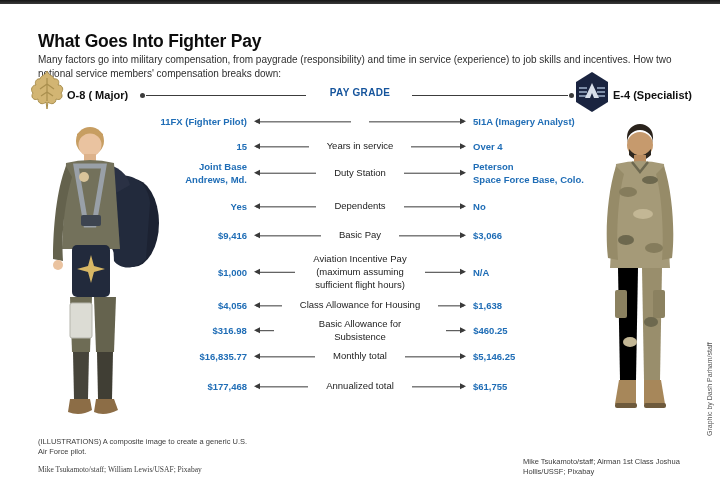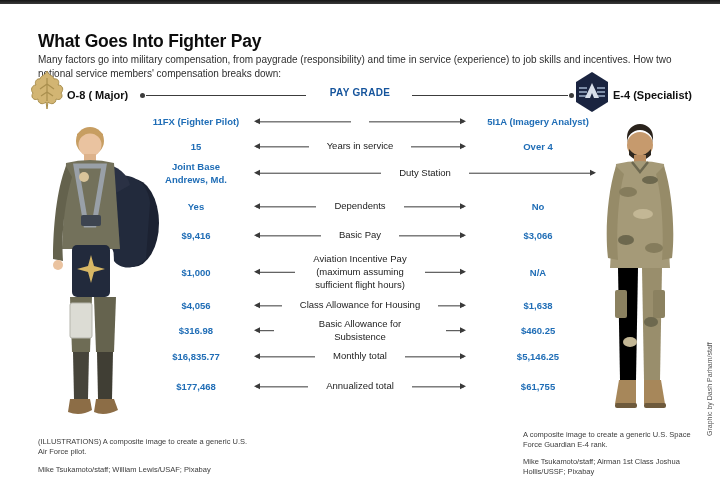--- a/index.html
+++ b/index.html
@@ -28,41 +28,41 @@
   .insignia{position:absolute;}
   .insignia.oak{left:29px;top:70px;}
   .insignia.hex{left:573px;top:71px;}
 
   
   .rows{position:absolute;left:145px;top:0;width:458px;}
   .row{position:absolute;left:0;width:100%;display:flex;align-items:center;
        transform:translateY(-50%);}
   .val{font-size:9.5px;font-weight:700;color:var(--accent-blue,#1f6db6);
        white-space:pre-line;line-height:1.4;}
-  .val.l{width:102px;text-align:center;}
-  .val.r{width:130px;text-align:center;}
+  .val.l{width:102px;text-align:right;}
+  .val.r{width:130px;text-align:left;}
   .lbl{font-size:9.5px;color:#1c1c1c;text-align:center;white-space:pre-line;
        line-height:1.35;padding:0 9px;}
   .arrow{flex:1;height:1px;background:var(--arrow,#3a3a3a);position:relative;margin:0 9px;min-width:18px;}
   .arrow.al::before{content:'';position:absolute;left:-2px;top:-3px;width:0;height:0;
        border-right:6px solid var(--arrow,#3a3a3a);border-top:3.5px solid transparent;
        border-bottom:3.5px solid transparent;}
   .arrow.ar::after{content:'';position:absolute;right:-2px;top:-3px;width:0;height:0;
        border-left:6px solid var(--arrow,#3a3a3a);border-top:3.5px solid transparent;
        border-bottom:3.5px solid transparent;}
 
   
   .photo{position:absolute;}
   .photo.pilot{left:26px;top:119px;}
   .photo.guardian{left:588px;top:122px;}
 
   
   .cap{position:absolute;font-size:7.5px;line-height:1.45;color:#3c3c3c;}
   .cap.cl{left:38px;top:429px;width:218px;}
-  .cap.cl2{left:38px;top:457px;width:230px;}
+  .cap.cl2{left:38px;top:457px;width:230px;font-family:Liberation Serif, serif;}
   .cap.cr{left:523px;top:422px;width:178px;}
   .cap.cr2{left:523px;top:449px;width:178px;}
   .side-credit{position:absolute;right:7px;top:316px;height:120px;font-size:7px;color:#555;
        writing-mode:vertical-rl;transform:rotate(180deg);white-space:nowrap;}
 </style>
 </head>
 <body>
 
 <div id="stage">
   <div class="top-edge"></div>
@@ -102,20 +102,22 @@
       <div class="lbl">Years in service</div>
       <div class="arrow ar"></div>
       <div class="val r">Over 4</div>
     </div>
     <div class="row" style="top:173px">
       <div class="val l">Joint Base
 Andrews, Md.</div>
       <div class="arrow al"></div>
       <div class="lbl">Duty Station</div>
       <div class="arrow ar"></div>
+      <div class="val r">Peterson
+Space Force Base, Colo.</div>
     </div>
     <div class="row" style="top:207px">
       <div class="val l">Yes</div>
       <div class="arrow al"></div>
       <div class="lbl">Dependents</div>
       <div class="arrow ar"></div>
       <div class="val r">No</div>
     </div>
     <div class="row" style="top:236px">
       <div class="val l">$9,416</div>
@@ -209,16 +211,15 @@
     <ellipse cx="42" cy="220" rx="7" ry="5" fill="#c3b795"></ellipse>
     <ellipse cx="63" cy="200" rx="7" ry="5" fill="#6d684e"></ellipse>
     <path d="M31,258 L48,258 L48,282 Q38,287 27,282 Z" fill="#a7875a"></path>
     <path d="M56,258 L73,258 L77,282 Q66,287 56,282 Z" fill="#a7875a"></path>
     <rect x="27" y="281" width="22" height="5" rx="2" fill="#6e5a3c"></rect>
     <rect x="56" y="281" width="22" height="5" rx="2" fill="#6e5a3c"></rect>
   </svg>
 
   <p class="cap cl">(ILLUSTRATIONS) A composite image to create a generic U.S. Air Force pilot.</p>
   <p class="cap cl2">Mike Tsukamoto/staff; William Lewis/USAF; Pixabay</p>
-  <p class="cap cr">A composite image to create a generic U.S. Space Force Guardian E-4 rank.</p>
   <p class="cap cr2">Mike Tsukamoto/staff; Airman 1st Class Joshua Hollis/USSF; Pixabay</p>
   <div class="side-credit">Graphic by Dash Parham/staff</div>
 </div>
 
 </body></html>

